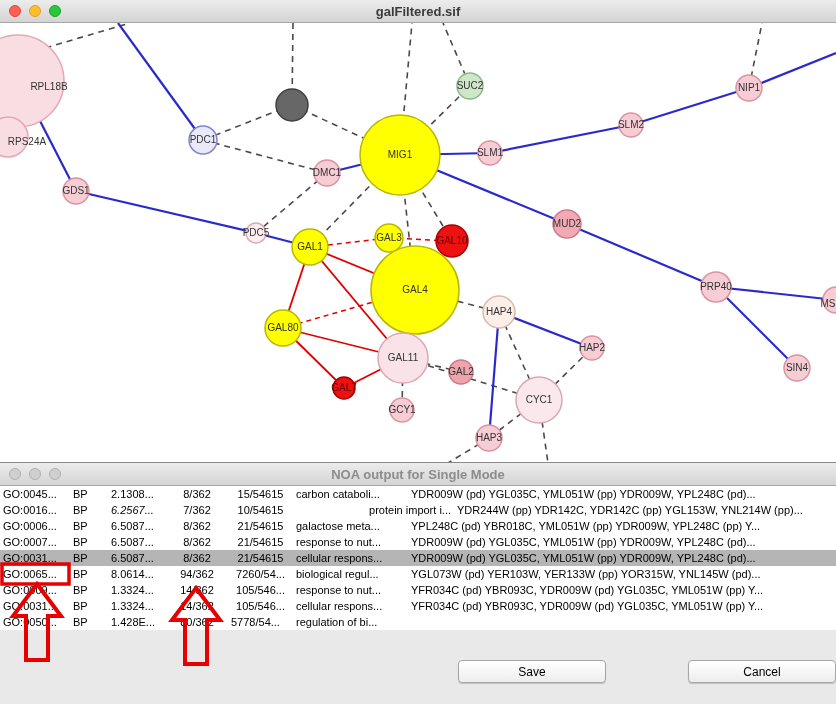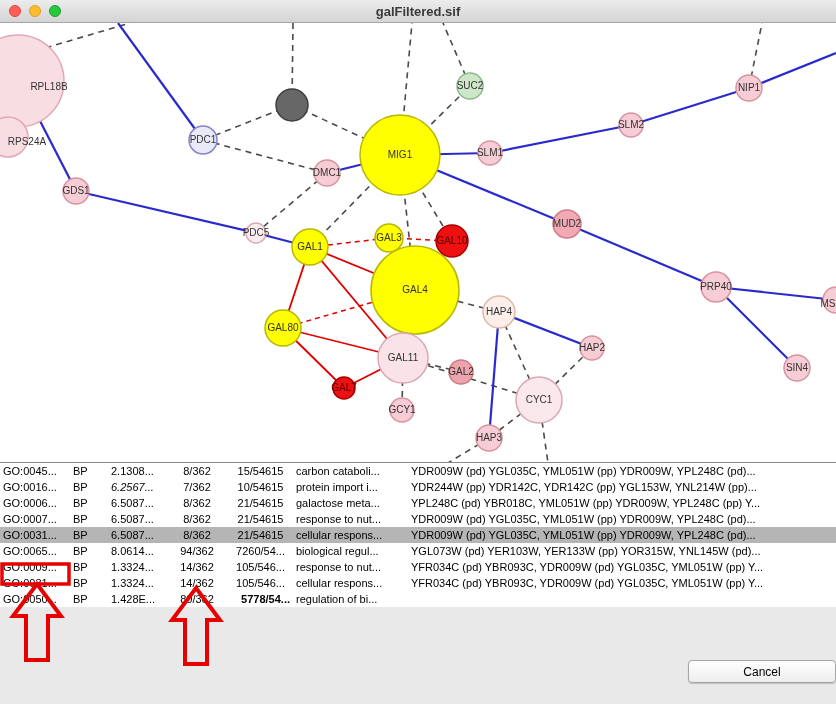--- a/index.html
+++ b/index.html
@@ -162,37 +162,45 @@
       <circle cx="716" cy="264" r="15" fill="#f6ccd5" stroke="#da93a1" stroke-width="1.5"></circle>
       <text x="716" y="267" text-anchor="middle" font-size="10" fill="#333">PRP40</text>
       <circle cx="797" cy="345" r="13" fill="#f6ccd5" stroke="#da93a1" stroke-width="1.5"></circle>
       <text x="797" y="348" text-anchor="middle" font-size="10" fill="#333">SIN4</text>
       <circle cx="836" cy="277" r="13" fill="#f6ccd5" stroke="#da93a1" stroke-width="1.5"></circle>
       <text x="828" y="284" text-anchor="middle" font-size="10" fill="#333">MS</text>
     </svg>
 </div>
 
 <div id="noa-window">
+  <div class="titlebar inactive">
+    <div class="lights">
+      <span class="light gray"></span>
+      <span class="light gray"></span>
+      <span class="light gray"></span>
+    </div>
+    <span class="title">NOA output for Single Mode</span>
+  </div>
   <div id="table-body">
       <div class="trow">
         <div class="tcell" style="width: 70px; text-align: left;">GO:0045...</div>
         <div class="tcell" style="width: 38px; text-align: left;">BP</div>
         <div class="tcell" style="width: 58px; text-align: left;">2.1308...</div>
         <div class="tcell" style="width: 62px; text-align: center;">8/362</div>
         <div class="tcell" style="width: 65px; text-align: center;">15/54615</div>
         <div class="tcell" style="width: 115px; text-align: left;">carbon cataboli...</div>
         <div class="tcell" style="width: 428px; text-align: left;">YDR009W (pd) YGL035C, YML051W (pp) YDR009W, YPL248C (pd)...</div>
       </div>
       <div class="trow">
         <div class="tcell" style="width: 70px; text-align: left;">GO:0016...</div>
         <div class="tcell" style="width: 38px; text-align: left;">BP</div>
         <div class="tcell" style="width: 58px; text-align: left; font-style: italic;">6.2567...</div>
         <div class="tcell" style="width: 62px; text-align: center;">7/362</div>
         <div class="tcell" style="width: 65px; text-align: center;">10/54615</div>
-        <div class="tcell" style="width: 115px; text-align: left;">protein import i...</div>
+        <div class="tcell" style="width: 115px; text-align: right; margin-left: 46px;">protein import i...</div>
         <div class="tcell" style="width: 428px; text-align: left;">YDR244W (pp) YDR142C, YDR142C (pp) YGL153W, YNL214W (pp)...</div>
       </div>
       <div class="trow">
         <div class="tcell" style="width: 70px; text-align: left;">GO:0006...</div>
         <div class="tcell" style="width: 38px; text-align: left;">BP</div>
         <div class="tcell" style="width: 58px; text-align: left;">6.5087...</div>
         <div class="tcell" style="width: 62px; text-align: center;">8/362</div>
         <div class="tcell" style="width: 65px; text-align: center;">21/54615</div>
         <div class="tcell" style="width: 115px; text-align: left;">galactose meta...</div>
         <div class="tcell" style="width: 428px; text-align: left;">YPL248C (pd) YBR018C, YML051W (pp) YDR009W, YPL248C (pp) Y...</div>
@@ -240,24 +248,25 @@
         <div class="tcell" style="width: 62px; text-align: center;">14/362</div>
         <div class="tcell" style="width: 65px; text-align: center;">105/546...</div>
         <div class="tcell" style="width: 115px; text-align: left;">cellular respons...</div>
         <div class="tcell" style="width: 428px; text-align: left;">YFR034C (pd) YBR093C, YDR009W (pd) YGL035C, YML051W (pp) Y...</div>
       </div>
       <div class="trow">
         <div class="tcell" style="width: 70px; text-align: left;">GO:0050...</div>
         <div class="tcell" style="width: 38px; text-align: left;">BP</div>
         <div class="tcell" style="width: 58px; text-align: left;">1.428E...</div>
         <div class="tcell" style="width: 62px; text-align: center;">80/362</div>
-        <div class="tcell" style="width: 65px; text-align: right; font-weight: bold;">5778/54...</div>
+        <div class="tcell" style="width: 65px; text-align: left;">5778/54...</div>
         <div class="tcell" style="width: 115px; text-align: left;">regulation of bi...</div>
       </div>
     </div>
+  <div class="btn" id="save-button">Save</div>
   <div class="btn" id="cancel-button">Cancel</div>
 </div>
 
 <svg id="annot-svg" xmlns="http://www.w3.org/2000/svg">
     <rect x="2" y="564" width="67" height="20" fill="none" stroke="#e80000" stroke-width="3.5"></rect>
     <polygon points="37,584 61,616 48,616 48,660 26,660 26,616 13,616" fill="none" stroke="#e80000" stroke-width="4" stroke-linejoin="miter"></polygon>
     <polygon points="196,588 220,620 207,620 207,664 185,664 185,620 172,620" fill="none" stroke="#e80000" stroke-width="4" stroke-linejoin="miter"></polygon>
   </svg>
 
 </body></html>

